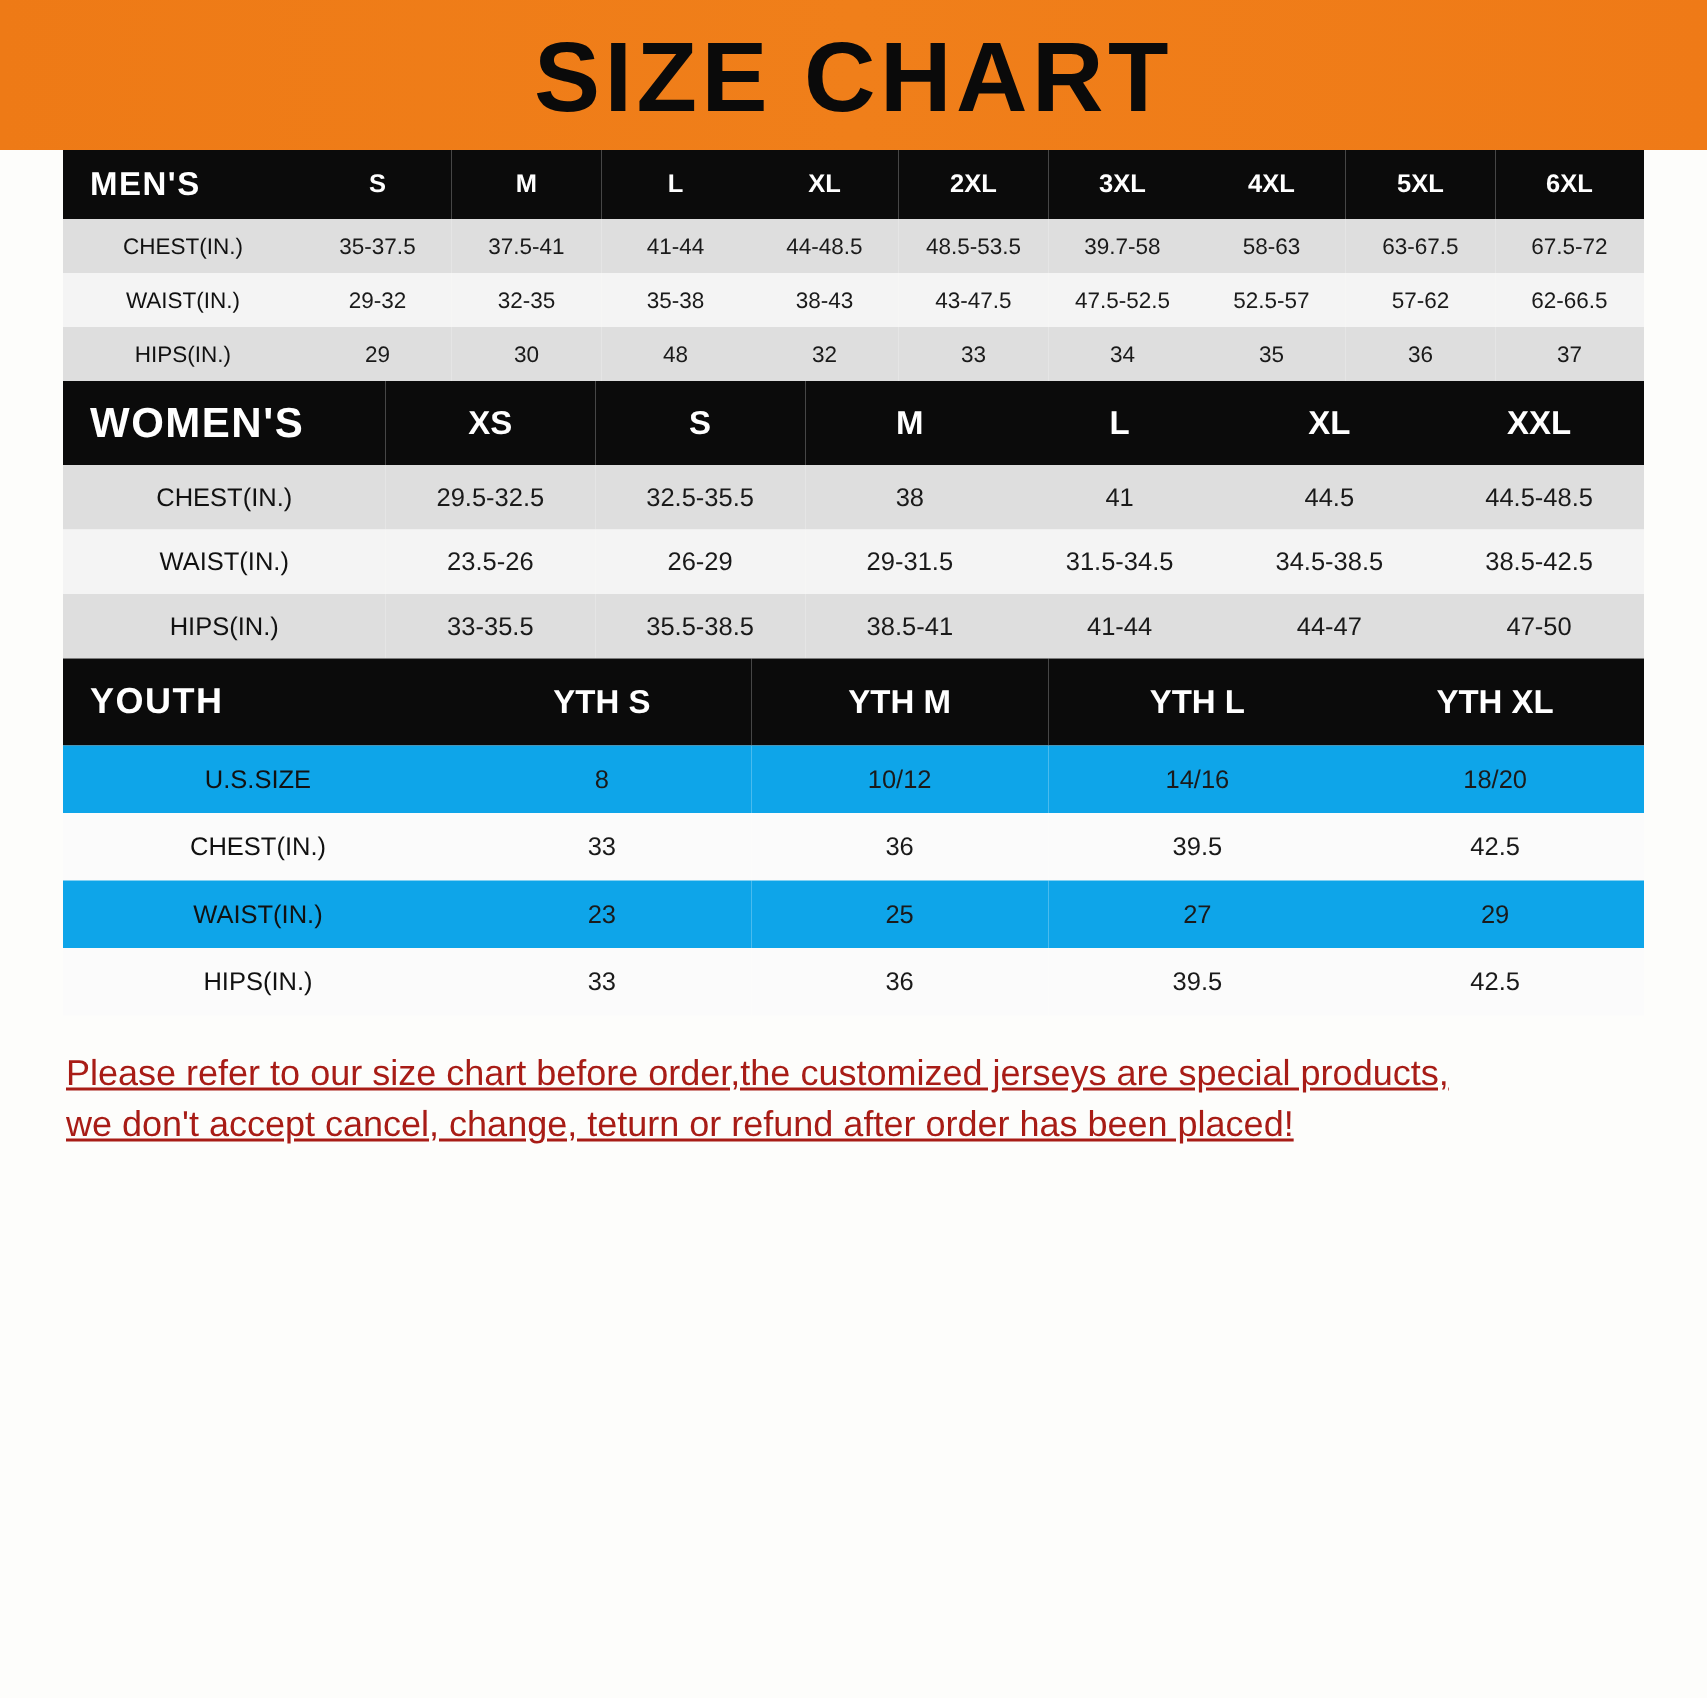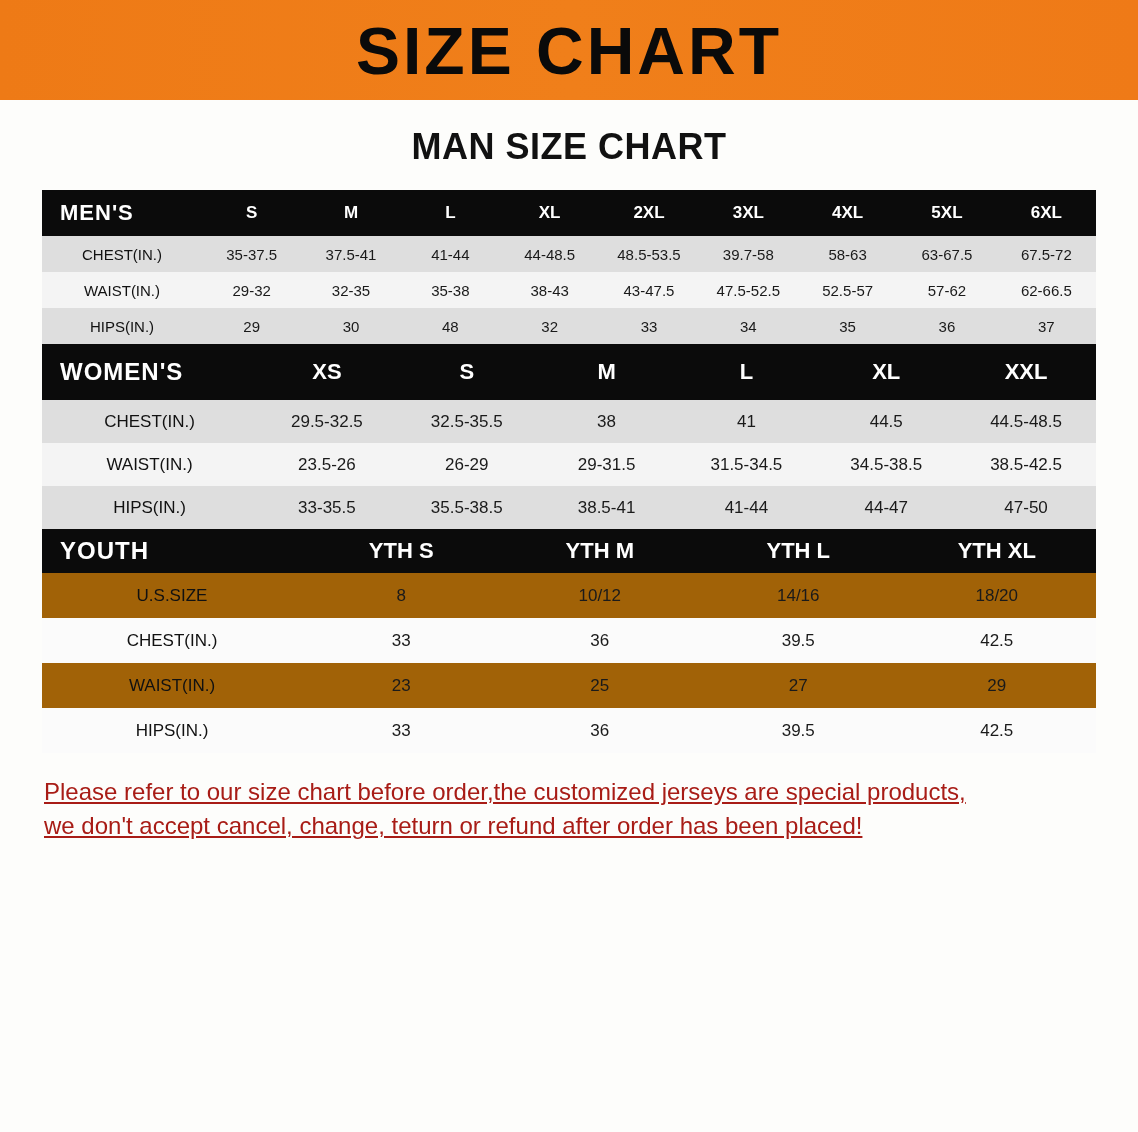--- a/index.html
+++ b/index.html
@@ -77,29 +77,29 @@
   tr.light td { background: #f4f4f4; }
 
   
   .men thead th { height: 46px; font-size: 17px; }
   .men thead th.rowhead { font-size: 22px; }
   .men tbody td { height: 36px; font-size: 15px; }
   .men tbody td.rowhead { font-size: 15px; }
 
   
   .women thead th { height: 56px; font-size: 22px; }
-  .women thead th.rowhead { font-size: 24px; }
+  .women thead th.rowhead { font-size: 28px; }
   .women tbody td { height: 43px; font-size: 17px; }
 
   
-  .youth thead th { height: 44px; font-size: 22px; }
+  .youth thead th { height: 58px; font-size: 22px; }
   .youth thead th.rowhead { font-size: 24px; }
   .youth tbody td { height: 45px; font-size: 17px; }
   .youth tbody tr.light td { background: #fbfbfb; }
-  .youth tbody tr.shade td { background: #a16207; }
+  .youth tbody tr.shade td { background: #0ea5e9; }
 
   
   .note {
     padding: 22px 40px 0 44px;
     color: #a81c16;
     font-size: 24px;
     line-height: 1.42;
     font-family: "Liberation Sans", sans-serif;
     text-decoration: underline;
   }
@@ -107,21 +107,20 @@
 </style>
 </head>
 <body>
 
 <div class="page">
 
   <div class="banner">
     <div class="banner-title">SIZE CHART</div>
   </div>
 
-  <div class="section-title title-man">MAN SIZE CHART</div>
   <div class="tbl-wrap">
     <table class="men">
       <colgroup>
         <col style="width:160px">
         <col span="9">
       </colgroup>
       <thead>
         <tr>
           <th class="rowhead">MEN'S</th>
           <th>S</th>

